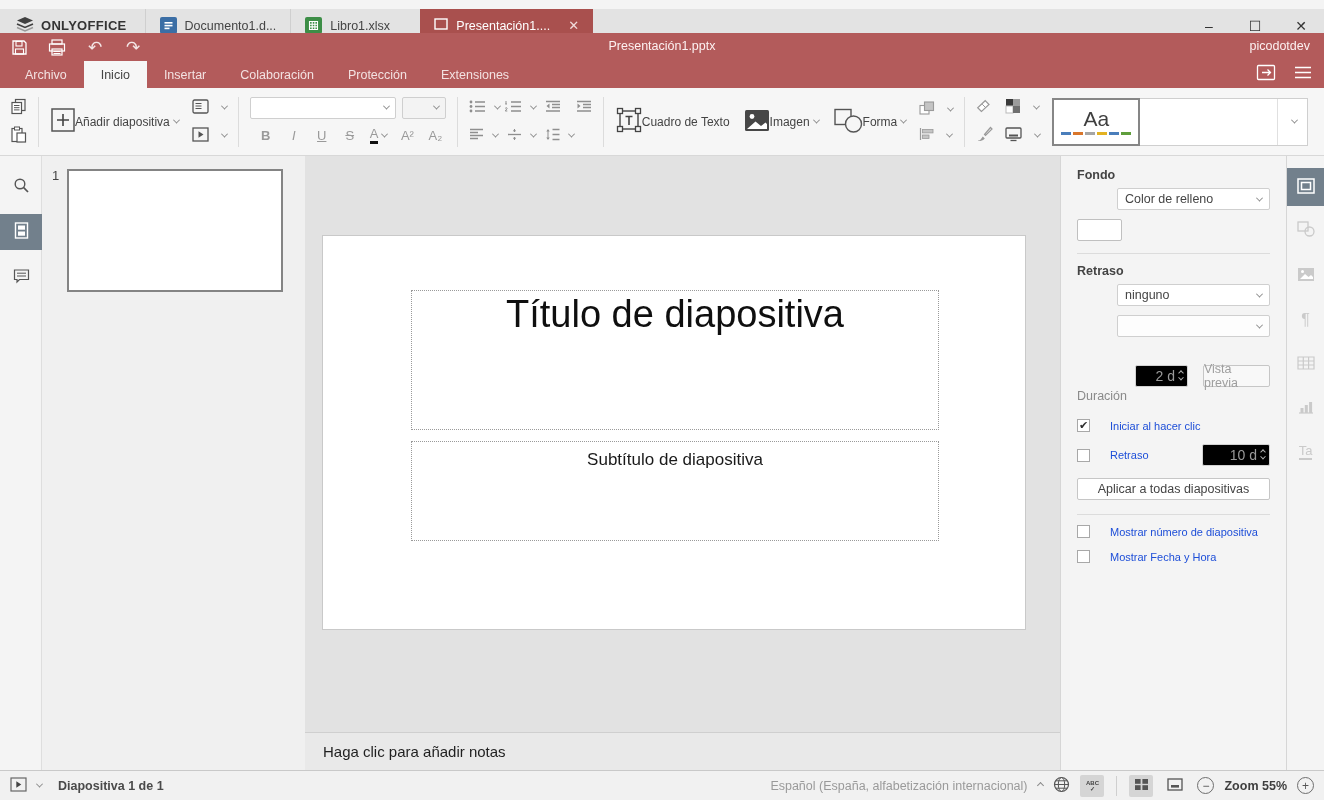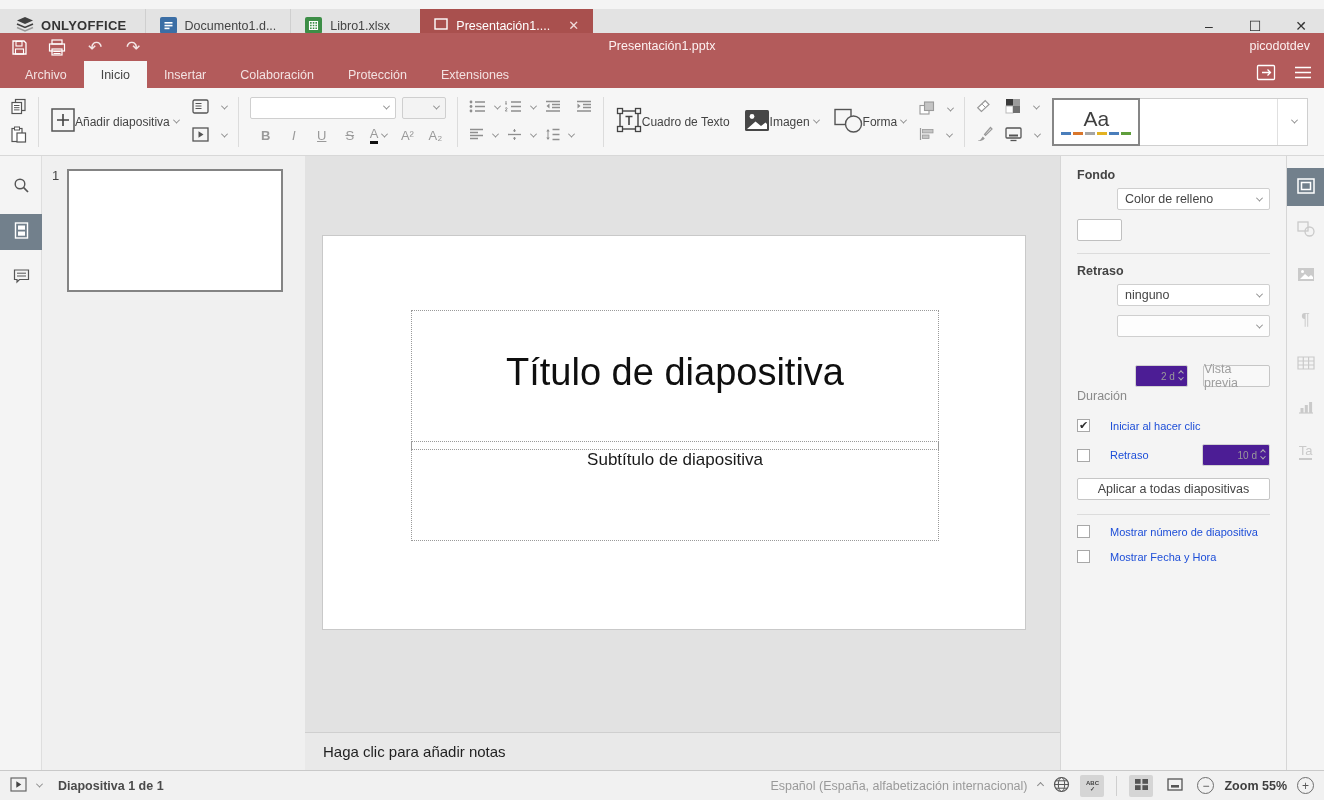--- a/index.html
+++ b/index.html
@@ -56,38 +56,38 @@
   .leftstrip { position:absolute; top:0; left:0; width:42px; height:100%; background:#f4f4f4; border-right:1px solid #dedede; }
   .lsbtn { width:42px; height:34px; display:flex; align-items:center; justify-content:center; }
   .lsbtn.search { margin-top:14px; }
   .lsbtn.active { background:#72808c; height:36px; margin:10px 0; }
   .thumbs { position:absolute; top:0; left:42px; width:263px; height:100%; background:#f0f0f0; }
   .slide-num { position:absolute; top:12px; left:10px; font-size:13px; color:#444; }
   .thumb { position:absolute; top:13px; left:25px; width:216px; height:123px; background:#fff; border:2px solid #848484; }
   .canvas { position:absolute; top:0; left:305px; width:755px; height:100%; background:#e2e2e2; }
   .slide { position:absolute; top:79px; left:17px; width:704px; height:395px; background:#fff; border:1px solid #c9c9c9; }
   .ph { position:absolute; left:88px; width:528px; border:1px dotted #9a9a9a; display:flex; justify-content:center; }
-  .ph.title { top:74px; height:140px; align-items:center; }
+  .ph.title { top:54px; height:140px; align-items:flex-start; }
   .ph.title .txt { font-size:38px; color:#0f0f0f; line-height:1.25; padding-bottom:14px; }
   .ph.subtitle { top:205px; height:100px; align-items:flex-start; }
   .ph.subtitle .txt { font-size:17px; color:#1a1a1a; padding-top:8px; }
   .notes { position:absolute; left:0; bottom:0; width:755px; height:38px; background:#e9e9e9; border-top:1px solid #cfcfcf; display:flex; align-items:center; padding-left:18px; }
   .notes .txt { font-size:15px; color:#1f1f1f; }
 
   
   .rpanel { position:absolute; top:0; right:38px; width:226px; height:100%; background:#f4f4f4; border-left:1px solid #d6d6d6; padding:12px 16px 0 16px; }
   .rp-h { font-size:12.5px; font-weight:bold; color:#444; margin-bottom:6px; }
   .rp-select { height:22px; background:#fff; border:1px solid #cfcfcf; border-radius:2px; display:flex; align-items:center; padding:0 7px; font-size:12.5px; color:#444; margin-bottom:9px;margin-left:40px; }
   .rp-select .chev { margin-left:auto; }
   .rp-select.disabled { color:#9a9a9a; background:#fdfdfd; }
   .swatch { width:45px; height:22px; background:#fff; border:1px solid #c0c0c0; border-radius:2px; margin-bottom:12px; }
   .rp-div { height:1px; background:#dcdcdc; margin:6px 0 10px; }
   .rowflex { display:flex; align-items:center; margin-bottom:12px; }
   .graylbl { color:#8a8a8a; font-size:12.5px;margin-top:40px; }
-  .spinner { height:22px; border:1px solid #d2d2d2; border-radius:2px; background:#4c1d95; display:flex; align-items:center; justify-content:flex-end; padding:0 4px 0 6px; color:#9a9a9a; font-size:10px; gap:4px; }
+  .spinner { height:22px; border:1px solid #d2d2d2; border-radius:2px; background:#000000; display:flex; align-items:center; justify-content:flex-end; padding:0 4px 0 6px; color:#9a9a9a; font-size:14px; gap:4px; }
   .spincol { display:flex; flex-direction:column; gap:2px; }
   .spincol .chev { width:4px; height:4px; margin:0; border-color:#b0b0b0; }
   .btn { height:22px; border:1px solid #c6c6c6; border-radius:2px; background:#fff; display:flex; align-items:center; justify-content:center; font-size:12.5px; color:#444; }
   .btn.disabled { color:#9e9e9e; background:#f8f8f8; }
   .cbrow { display:flex; align-items:center; gap:9px; margin-bottom:12px; }
   .cb { width:13px; height:13px; background:#fff; border:1px solid #a8a8a8; display:flex; align-items:center; justify-content:center; font-size:11px; color:#2f2f2f; flex:none; }
   .cblbl { font-size:11px; color:#1d4ed8;margin-left:11px; }
 
   
   .rstrip { position:absolute; top:0; right:0; width:38px; height:100%; background:#f4f4f4; border-left:1px solid #d6d6d6; display:flex; flex-direction:column; align-items:center; }

